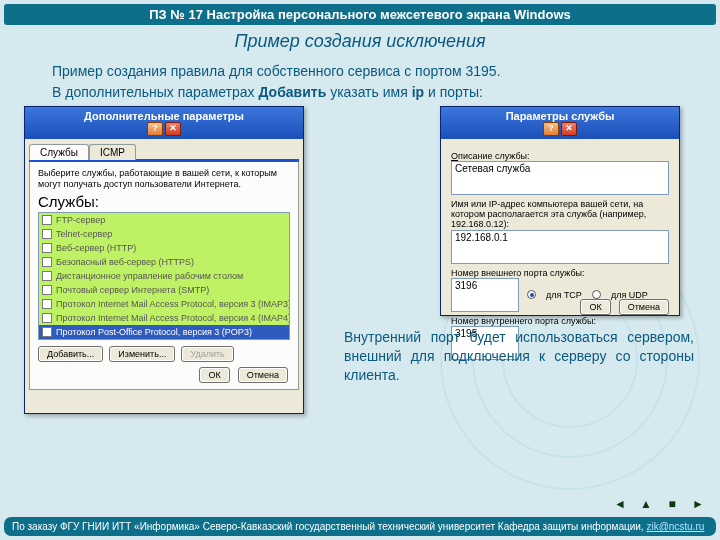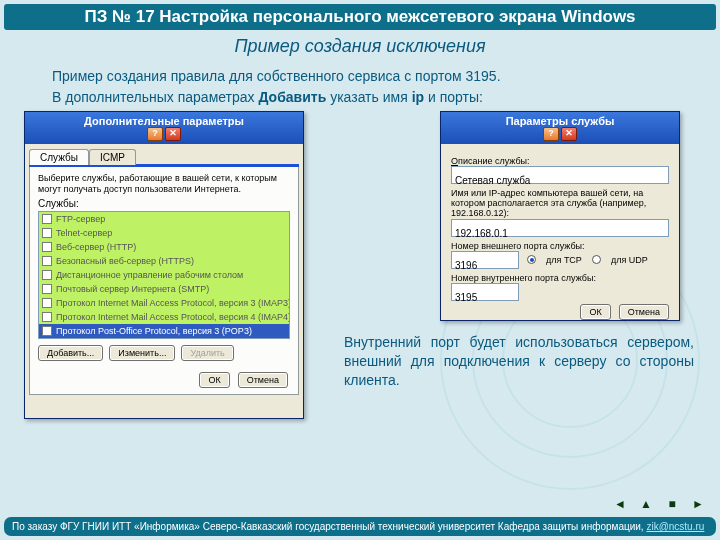--- a/index.html
+++ b/index.html
@@ -19,21 +19,21 @@
     content:""; position:absolute; border:2px solid #b8dde6; border-radius:50%;
   }
   .watermark::before { inset:30px; }
   .watermark::after  { inset:60px; }
   .header-bar {
     margin: 4px 4px 0 4px;
     padding: 3px 16px;
     background: #0d6f8a;
     color: #fff;
     border-radius: 3px;
-    font-size: 17px;
+    font-size: 13px;
     font-weight: bold;
     text-align: center;
   }
   .subtitle {
     color: #0a5a80;
     font-style: italic;
     font-size: 18px;
     text-align: center;
     margin: 6px 0 10px 0;
   }
@@ -121,23 +121,23 @@
   .xpbtn.dis { color:#a0a0a0; }
   .okrow {
     position:absolute; right:10px; bottom:6px;
     display:flex; gap:8px;
   }
   
   .dlg2 .body { padding:8px 10px 6px 10px; position:relative; height:182px; }
   .fld-lbl { font-size:9px; margin-top:4px; }
   .fld-lbl .u { text-decoration: underline; }
   .txt {
-    width:100%; height:17px;
+    width:100%; height:34px;
     background:#fff; border:1px solid #7f9db9;
-    font-size:10px; padding:8px 3px;
+    font-size:10px; padding:1px 3px;
   }
   .radiorow { display:flex; gap:10px; align-items:center; font-size:9px;}
   .radio { width:9px; height:9px; border:1px solid #555; border-radius:50%; background:#fff; display:inline-flex; align-items:center; justify-content:center; }
   .radio.on::after{ content:""; width:4px; height:4px; background:#1b4fb8; border-radius:50%; }
   .portrow { display:flex; gap:8px; align-items:center; }
   .smalltxt { width:68px; }
   .okrow2 { position:absolute; right:10px; bottom:6px; display:flex; gap:8px; }
   
   .note {
     position:absolute; left:344px; top:222px; width:350px;
@@ -185,21 +185,21 @@
         <div class="winbtn">?</div>
         <div class="winbtn close">✕</div>
       </div>
     </div>
     <div class="tabs">
       <div class="tab active"><span>Службы</span></div>
       <div class="tab"><span>ICMP</span></div>
     </div>
     <div class="panel">
       <div class="hint">Выберите службы, работающие в вашей сети, к которым могут получать доступ пользователи Интернета.</div>
-      <div style="font-size:10px; margin-bottom:2px;">Службы:</div>
+      <div style="font-size:15px; margin-bottom:2px;">Службы:</div>
       <div class="listbox">
         <div class="li">
             <span class="chk"></span>
             <span>FTP-сервер</span>
           </div>
         <div class="li">
             <span class="chk"></span>
             <span>Telnet-сервер</span>
           </div>
         <div class="li">

